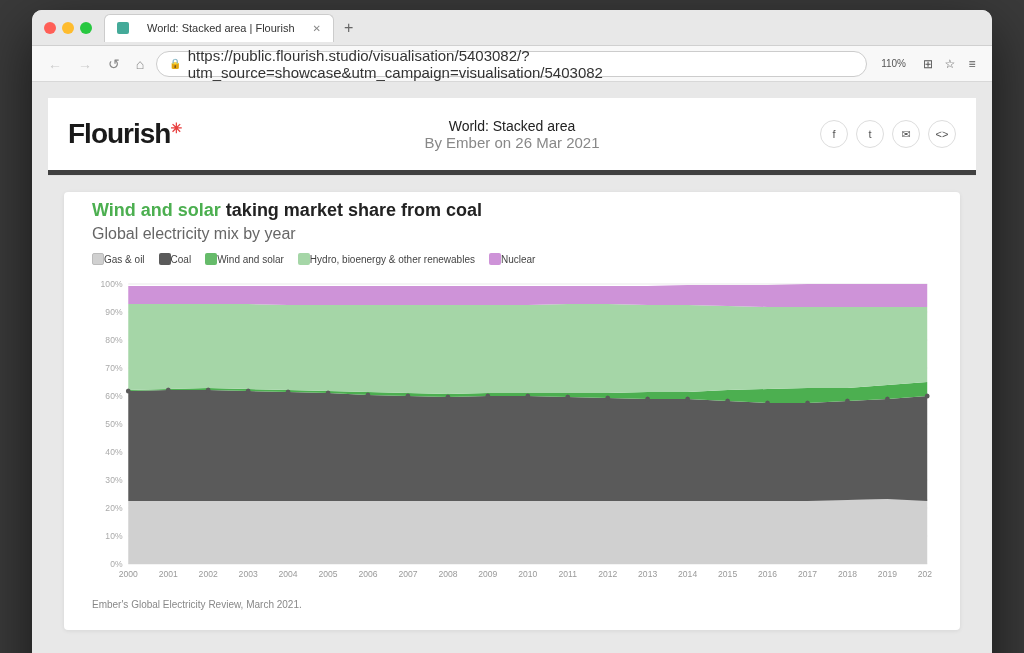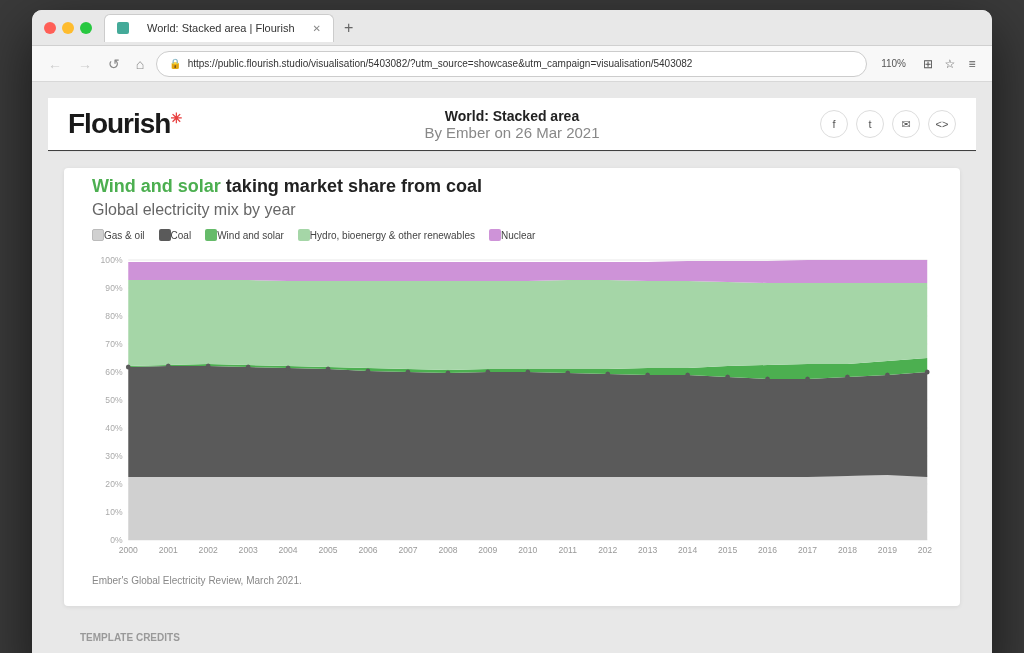--- a/index.html
+++ b/index.html
@@ -82,21 +82,21 @@
       border-radius: 20px;
       height: 26px;
       display: flex;
       align-items: center;
       padding: 0 12px;
       gap: 6px;
       font-size: 11px;
       color: #333;
     }
     .url-bar .lock-icon { color: #666; font-size: 10px; }
-    .url-text { color: #333; font-size: 10px; }
+    .url-text { color: #333; font-size: 15px; }
     .zoom-badge {
       font-size: 10px;
       color: #555;
       padding: 0 6px;
     }
     .toolbar-icons {
       display: flex;
       gap: 6px;
       align-items: center;
     }
@@ -104,22 +104,22 @@
     
     .content {
       background: #e8e8e8;
       padding: 16px;
     }
     
     .flourish-header {
       background: #fff;
       display: flex;
       align-items: center;
-      padding: 10px 20px;
-      border-bottom: 1px solid #404040;
+      padding: 20px 20px;
+      border-bottom: 5px solid #404040;
       position: relative;
     }
     .flourish-logo {
       font-size: 28px;
       font-weight: 700;
       color: #1a1a1a;
       letter-spacing: -1px;
       position: relative;
     }
     .flourish-logo sup {
@@ -128,21 +128,21 @@
       top: -8px;
     }
     .header-center {
       position: absolute;
       left: 50%;
       transform: translateX(-50%);
       text-align: center;
     }
     .header-title {
       font-size: 14px;
-      font-weight: 700;
+      font-weight: 400;
       color: #222;
     }
     .header-subtitle {
       font-size: 15px;
       color: #888;
     }
     .header-actions {
       margin-left: auto;
       display: flex;
       gap: 8px;

